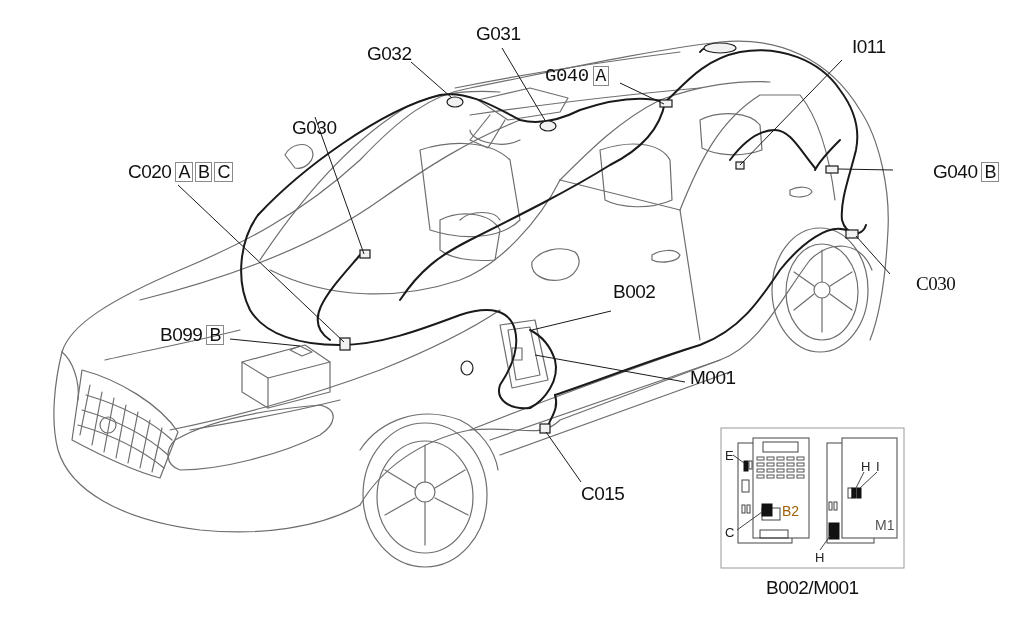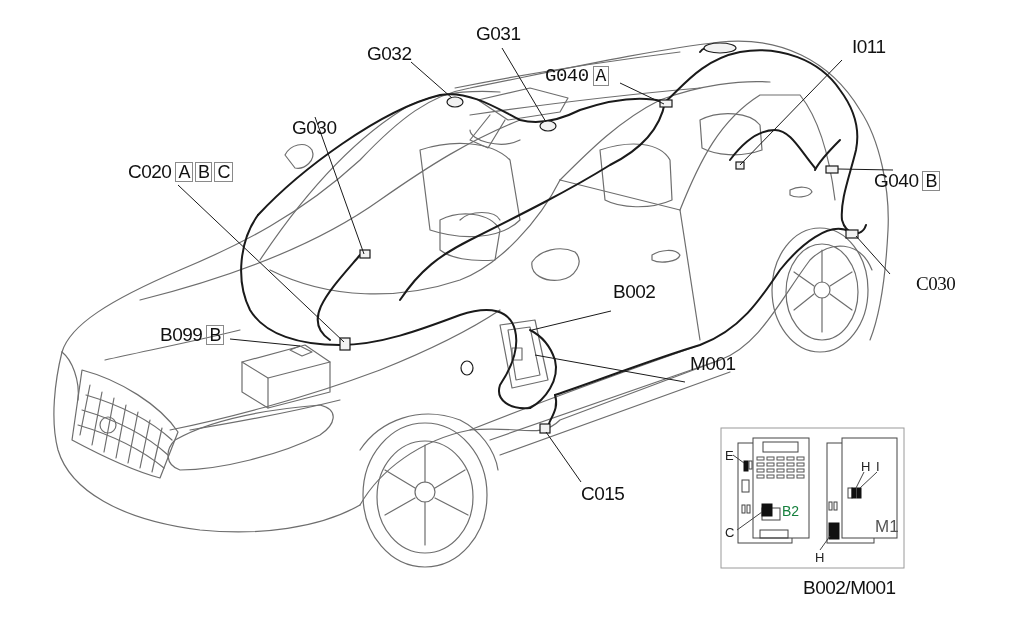--- a/index.html
+++ b/index.html
@@ -198,27 +198,27 @@
     <line x1="820" y1="550" x2="830" y2="536"></line>
   </g>
 </svg>
 
 <div class="lbl" style="left:367px;top:44px;"><span>G032</span></div>
 <div class="lbl" style="left:476px;top:24px;"><span>G031</span></div>
 <div class="lbl" style="left:545px;top:66px;font-family:Liberation Mono, monospace;"><span>G040</span><span class="box">A</span></div>
 <div class="lbl" style="left:839px;top:37px;margin-left:13px;"><span>I011</span></div>
 <div class="lbl" style="left:292px;top:94px;margin-top:24px;"><span>G030</span></div>
 <div class="lbl" style="left:128px;top:162px;"><span>C020</span><span class="box">A</span><span class="box">B</span><span class="box">C</span></div>
-<div class="lbl" style="left:874px;top:162px;margin-top:9px;"><span>G040</span><span class="box">B</span></div>
+<div class="lbl" style="left:933px;top:162px;"><span>G040</span><span class="box">B</span></div>
 <div class="lbl" style="left:916px;top:274px;font-family:Liberation Serif, serif;"><span>C030</span></div>
 <div class="lbl" style="left:613px;top:282px;"><span>B002</span></div>
 <div class="lbl" style="left:160px;top:325px;text-align:center;"><span>B099</span><span class="box">B</span></div>
-<div class="lbl" style="left:690px;top:354px;"><span>M001</span></div>
+<div class="lbl" style="left:690px;top:368px;"><span>M001</span></div>
 <div class="lbl" style="left:581px;top:484px;text-align:center;"><span>C015</span></div>
 
 <div class="small" style="left:725px;top:448px;">E</div>
 <div class="small" style="left:725px;top:525px;">C</div>
-<div class="small" style="left:782px;top:503px;font-size:14px;color:#15803d;">B2</div>
+<div class="small" style="left:782px;top:503px;font-size:14px;color:#a16207;">B2</div>
 <div class="small" style="left:861px;top:459px;">H</div>
 <div class="small" style="left:876px;top:459px;">I</div>
-<div class="small" style="left:875px;top:517px;font-size:17px;color:#555;">M1</div>
+<div class="small" style="left:875px;top:517px;font-size:14px;color:#555;">M1</div>
 <div class="small" style="left:815px;top:550px;">H</div>
-<div class="lbl" style="left:803px;top:578px;">B002/M001</div>
+<div class="lbl" style="left:766px;top:578px;">B002/M001</div>
 
 </body></html>

